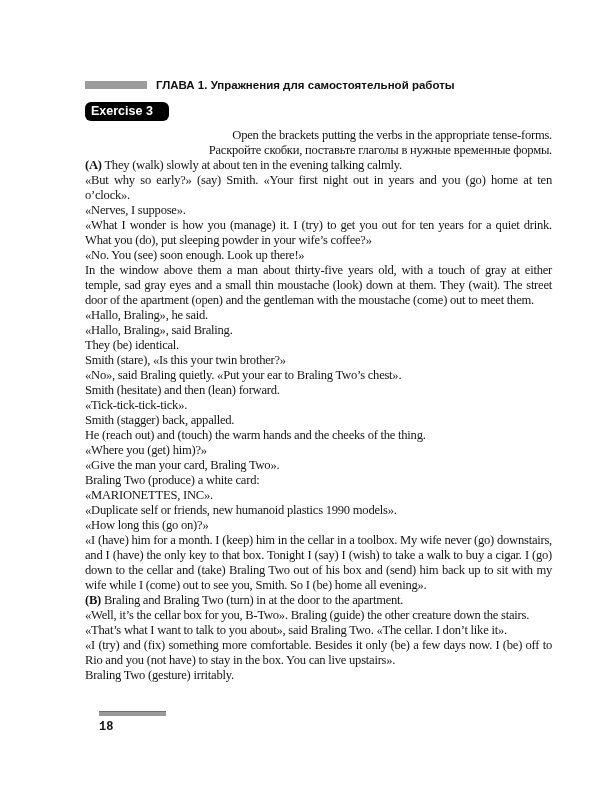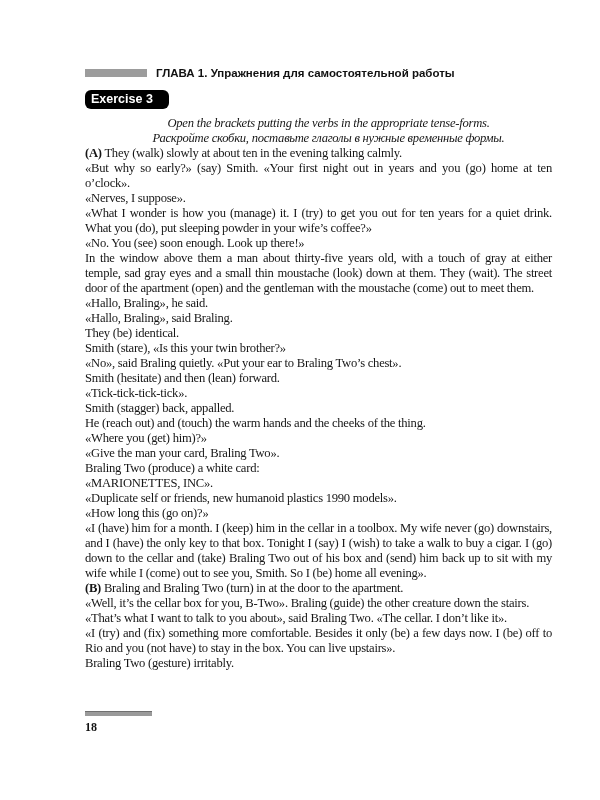--- a/index.html
+++ b/index.html
@@ -5,21 +5,21 @@
   html,body { margin:0; padding:0; background:#ffffff; }
   .page {
     position:relative;
     width:600px; height:800px;
     background:#ffffff;
     overflow:hidden;
     color:#161616;
   }
   .content {
     position:absolute;
-    left:85px; top:67px;
+    left:85px; top:79px;
     width:467px;
   }
   .chapter-header {
     display:flex;
     align-items:center;
     gap:9px;
     font-family:"Liberation Sans", sans-serif;
     font-weight:bold;
     font-size:11.5px;
     color:#111111;
@@ -44,26 +44,26 @@
     border-radius:6px;
   }
   .body-text p {
     margin:0;
     font-family:"Liberation Serif", serif;
     font-size:12.6px;
     line-height:15px;
     letter-spacing:-0.25px;
     text-align:justify;
   }
-  .body-text p.instr { font-style:italic; text-align:center;margin-left:20px; }
+  .body-text p.instr { text-align:right;margin-left:20px; }
   .body-text b.sec { font-weight:bold; }
   .footer {
     position:absolute;
-    left:85px; top:711px;
-    font-family:Liberation Serif, serif;
+    left:99px; top:711px;
+    font-family:Liberation Mono, monospace;
   }
   .footer-bar {
     width:67px; height:4px;
     background:#9a9a9a;
     border-top:1px solid #6f6f6f;
   }
   .page-number {
     margin-top:4px;
     font-weight:bold;
     font-size:12px;

